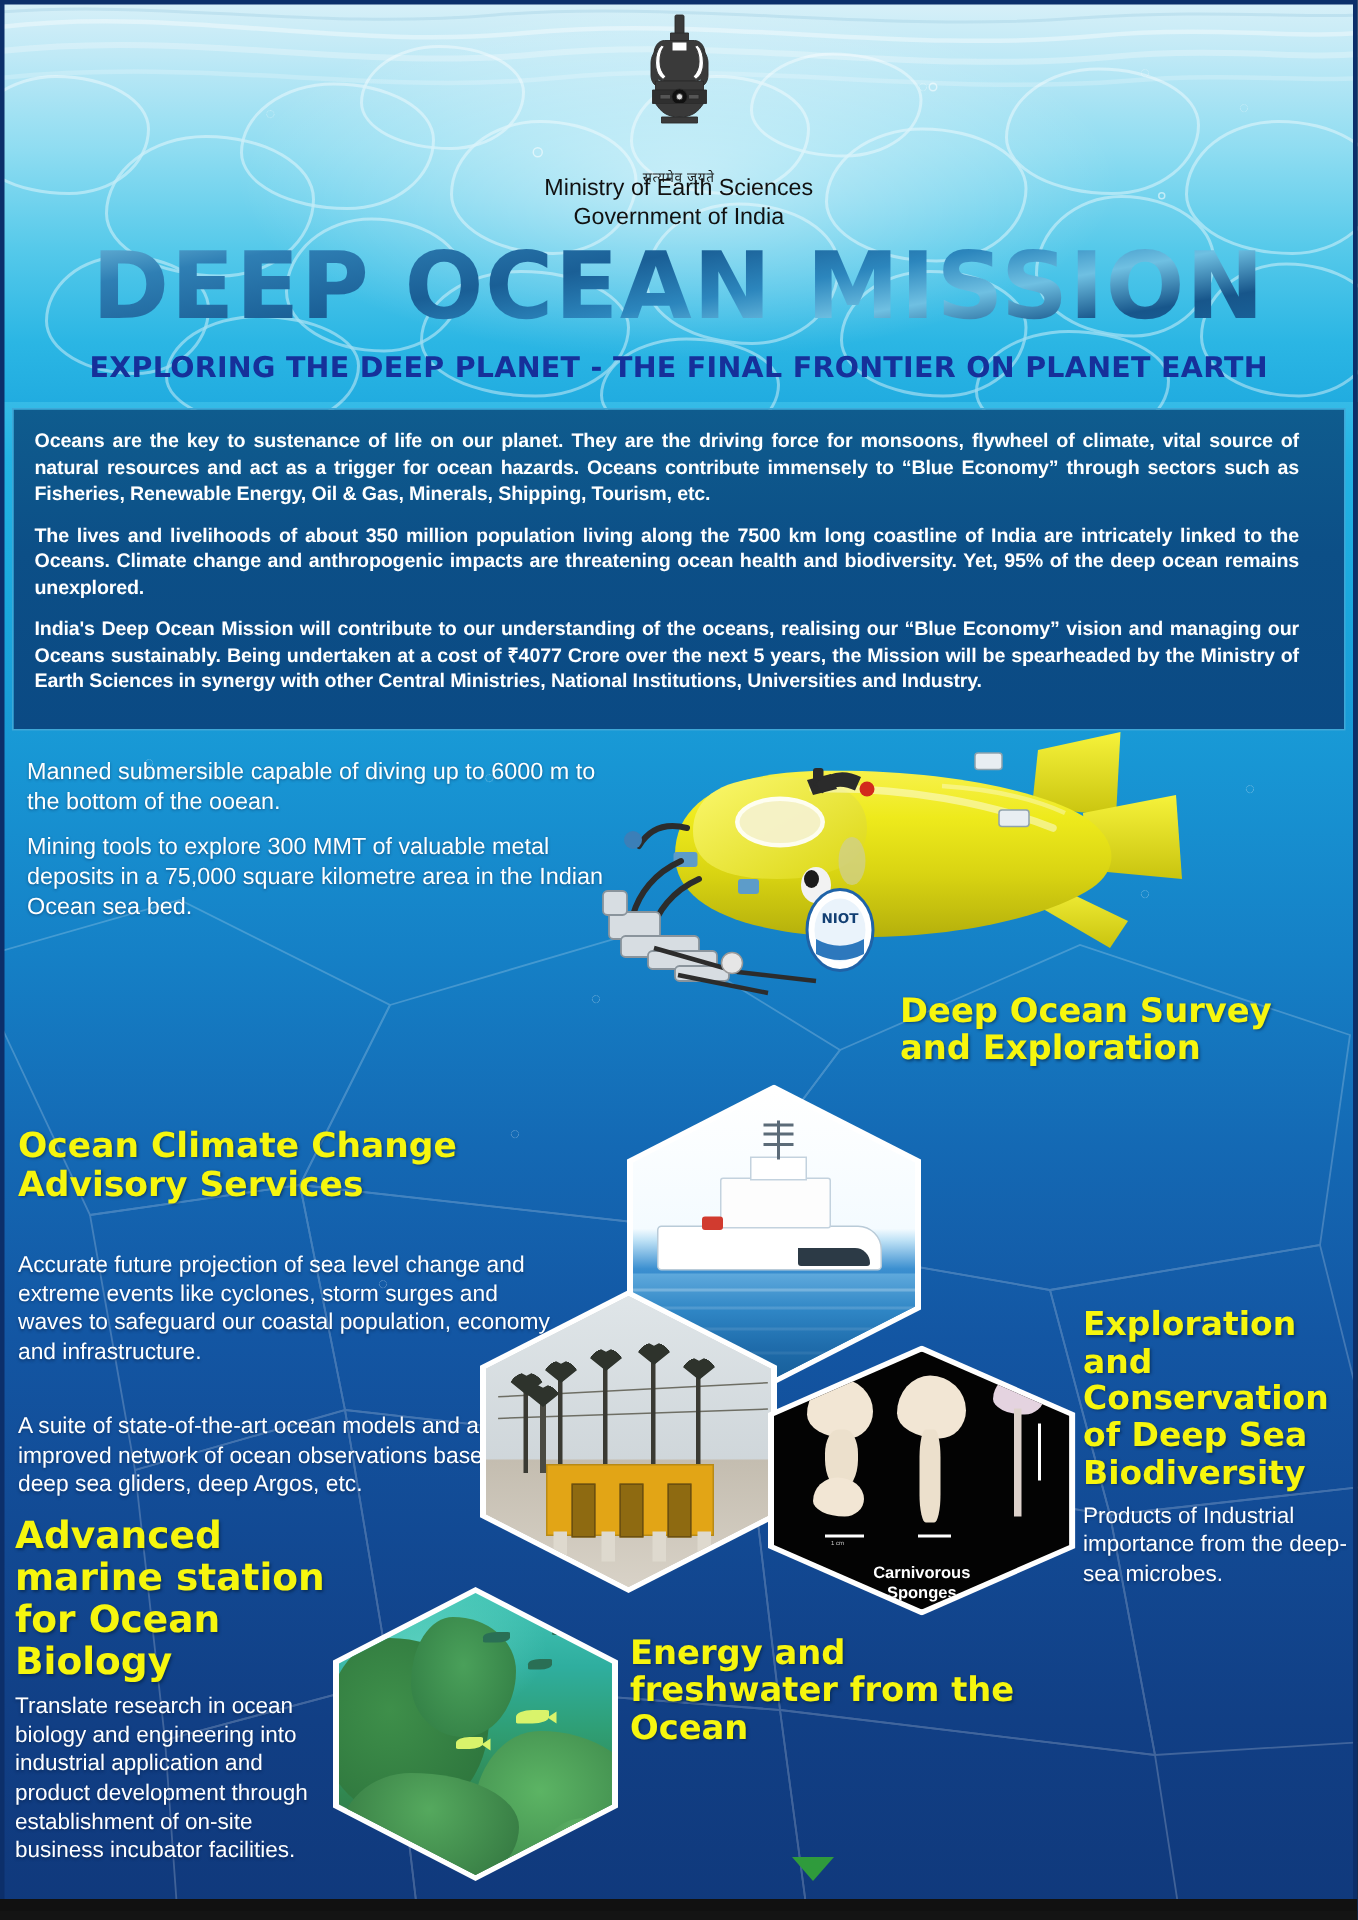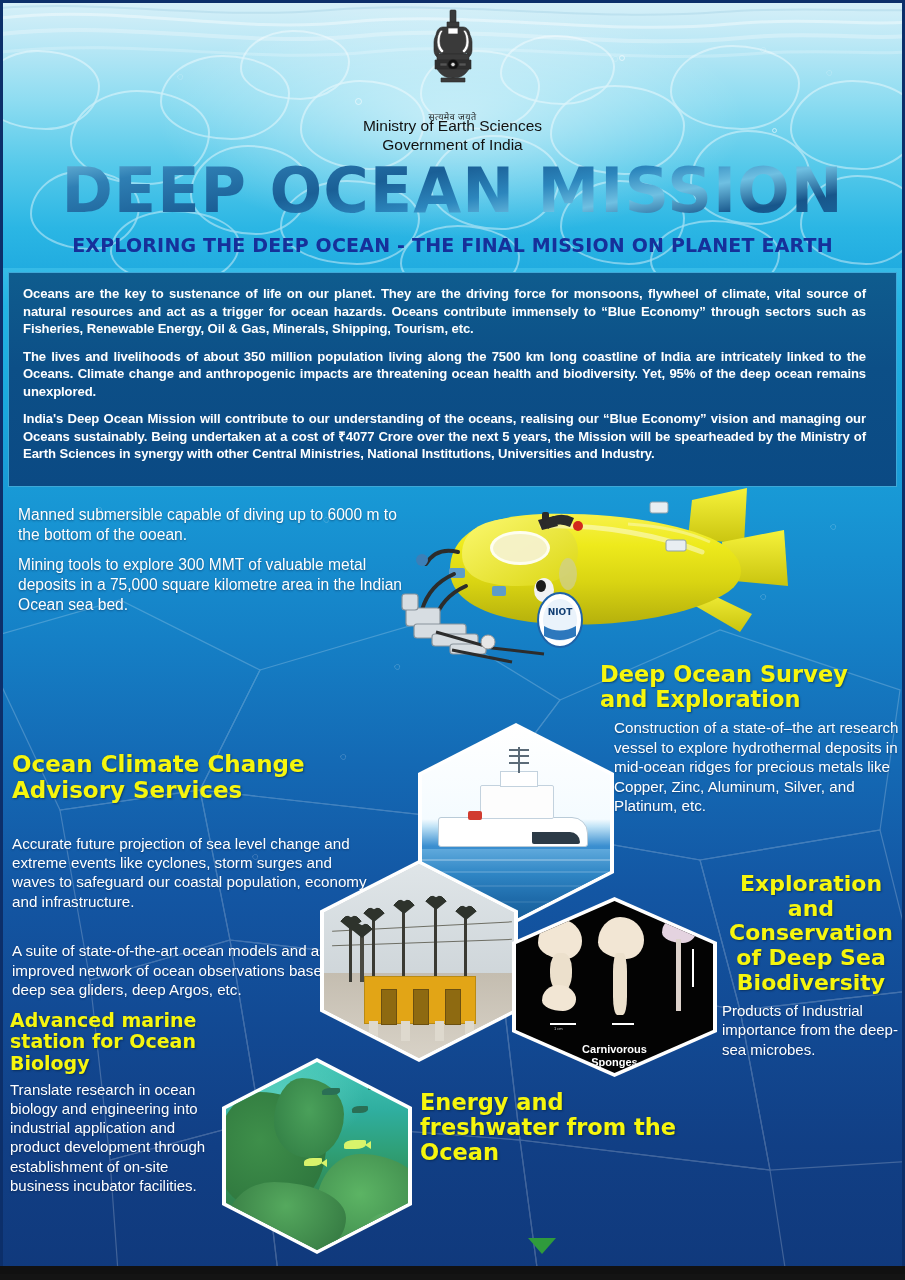--- a/index.html
+++ b/index.html
@@ -109,25 +109,25 @@
 
   #blk-survey{left:600px;top:662px;width:300px;}
   #blk-survey .h2{font-size:22.5px;}
   #blk-survey .bodytxt{font-size:15.2px;padding-left:14px;}
 
   #blk-climate{left:12px;top:752px;width:360px;}
   #blk-climate .h2{font-size:23px;}
   #blk-climate .bodytxt{font-size:15.2px;margin-top:30px;}
 
   #blk-bio{left:722px;top:872px;width:178px;}
-  #blk-bio .h2{font-size:22px;text-align:center;}
+  #blk-bio .h2{font-size:22px;}
   #blk-bio .bodytxt{font-size:15px;}
 
   #blk-marine{left:10px;top:1010px;width:215px;}
-  #blk-marine .h2{font-size:19px;}
+  #blk-marine .h2{font-size:25px;}
   #blk-marine .bodytxt{font-size:15px;}
 
   #blk-energy{left:420px;top:1090px;width:290px;}
   #blk-energy .h2{font-size:22.5px;}
   #blk-energy .bodytxt{font-size:15px;}
 
   
   .hex{
     position:absolute;
     clip-path:polygon(50% 0%,100% 25%,100% 75%,50% 100%,0% 75%,0% 25%);
@@ -308,21 +308,21 @@
     </svg>
     <div class="emblem-motto">सत्यमेव जयते</div>
   </div>
 
   <div style="position:absolute;left:0;top:116px;width:905px;">
     <div class="min-line">Ministry of Earth Sciences</div>
     <div class="min-line">Government of India</div>
   </div>
 
   <div class="title-main">DEEP OCEAN MISSION</div>
-  <div class="title-sub">EXPLORING THE DEEP OCEAN -  THE FINAL MISSION ON PLANET EARTH</div>
+  <div class="title-sub">EXPLORING THE DEEP PLANET -  THE FINAL FRONTIER ON PLANET EARTH</div>
 
   <div class="intro">
     <p>Oceans are the key to sustenance of life on our planet. They are the driving force for monsoons, flywheel of climate, vital source of natural resources and act as a trigger for ocean hazards. Oceans contribute immensely to “Blue Economy” through sectors such as Fisheries, Renewable Energy, Oil &amp; Gas, Minerals, Shipping, Tourism, etc.</p>
     <p>The lives and livelihoods of about 350 million population living along the 7500 km long coastline of India are intricately linked to the Oceans. Climate change and anthropogenic impacts are threatening ocean health and biodiversity. Yet, 95% of the deep ocean remains unexplored.</p>
     <p>India's Deep Ocean Mission will contribute to our understanding of the oceans, realising our “Blue Economy” vision and managing our Oceans sustainably. Being undertaken at a cost of ₹4077 Crore over the next 5 years, the Mission will be spearheaded by the Ministry of Earth Sciences in synergy with other Central Ministries, National Institutions, Universities and Industry.</p>
   </div>
 
   <svg id="sub" viewBox="0 0 420 215">
     <defs>
       <linearGradient id="subBody" x1="0" y1="0" x2="0" y2="1">
@@ -395,21 +395,20 @@
     <circle cx="96" cy="160" r="7" fill="#e6e6e6" stroke="#999"></circle>
   </svg>
 
   <div class="blk" id="blk-auv">
     <p class="bodytxt">Manned submersible capable of diving up to 6000 m to the bottom of the ooean.</p>
     <p class="bodytxt">Mining tools to explore 300 MMT of valuable metal deposits in a 75,000 square kilometre area in the Indian Ocean sea bed.</p>
   </div>
 
   <div class="blk" id="blk-survey">
     <h2 class="h2">Deep Ocean Survey and Exploration</h2>
-    <p class="bodytxt">Construction of a state-of–the art research vessel to explore hydrothermal deposits in mid-ocean ridges for precious metals like Copper, Zinc, Aluminum, Silver, and Platinum, etc.</p>
   </div>
 
   <div class="blk" id="blk-climate">
     <h2 class="h2">Ocean Climate Change Advisory Services</h2>
     <p class="bodytxt">Accurate future projection of sea level change and extreme events like cyclones, storm surges and waves to safeguard our coastal population, economy and infrastructure.</p>
     <p class="bodytxt">A suite of state-of-the-art ocean models and an improved network of ocean observations based on deep sea gliders, deep Argos, etc.</p>
   </div>
 
   <div class="blk" id="blk-bio">
     <h2 class="h2">Exploration and Conservation of Deep Sea Biodiversity</h2>

